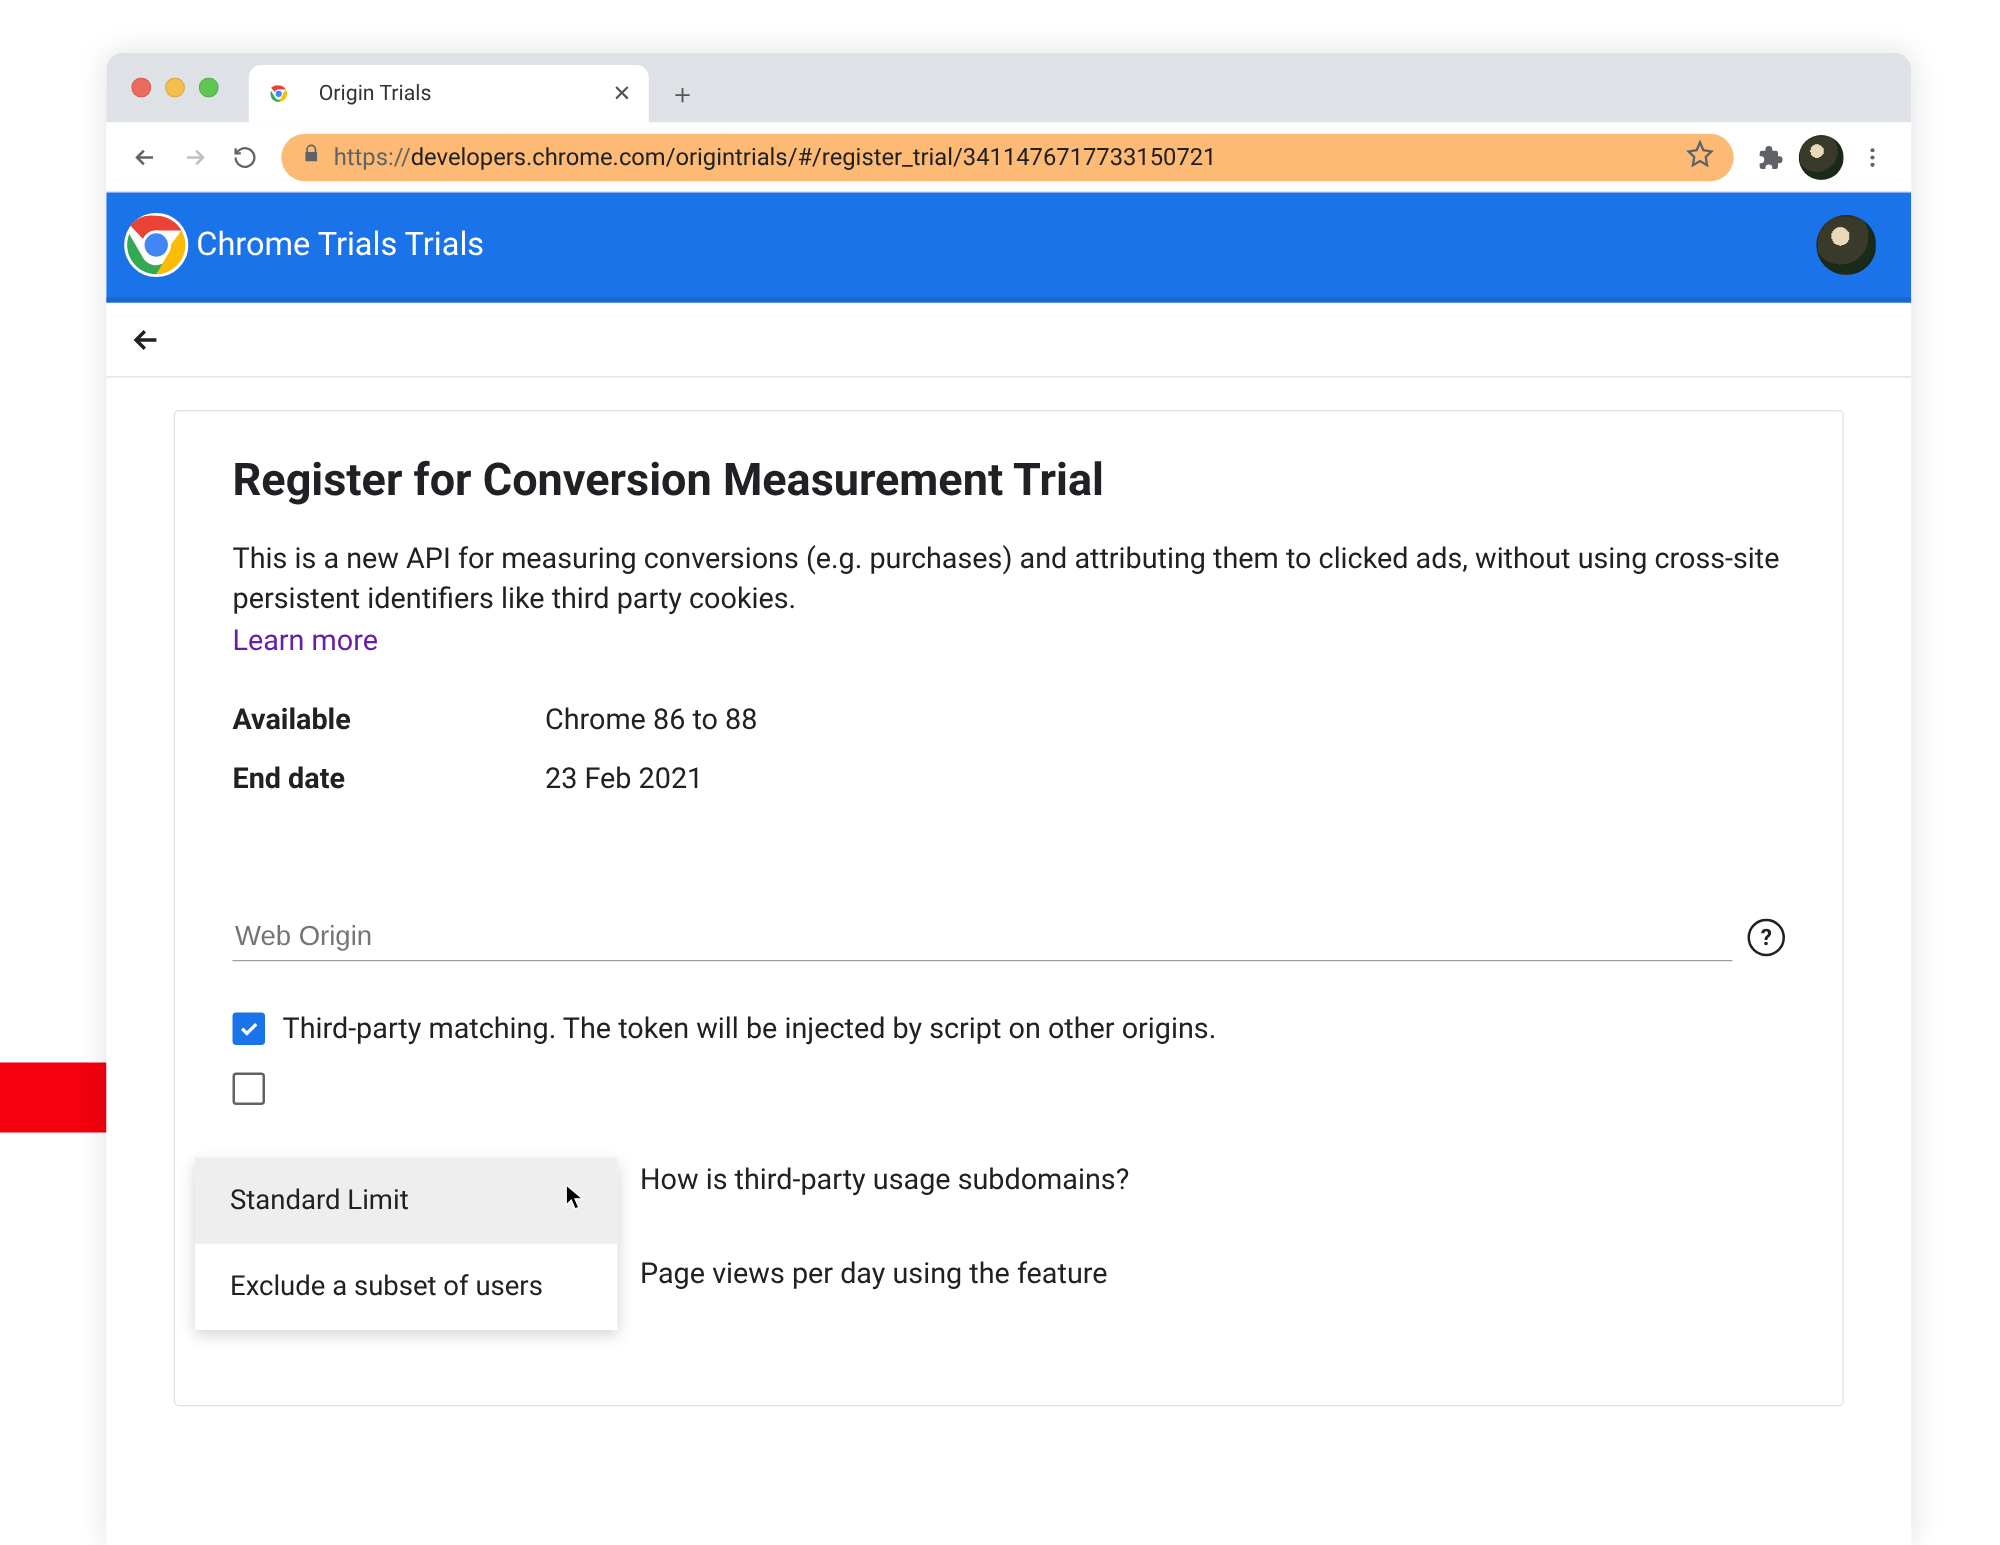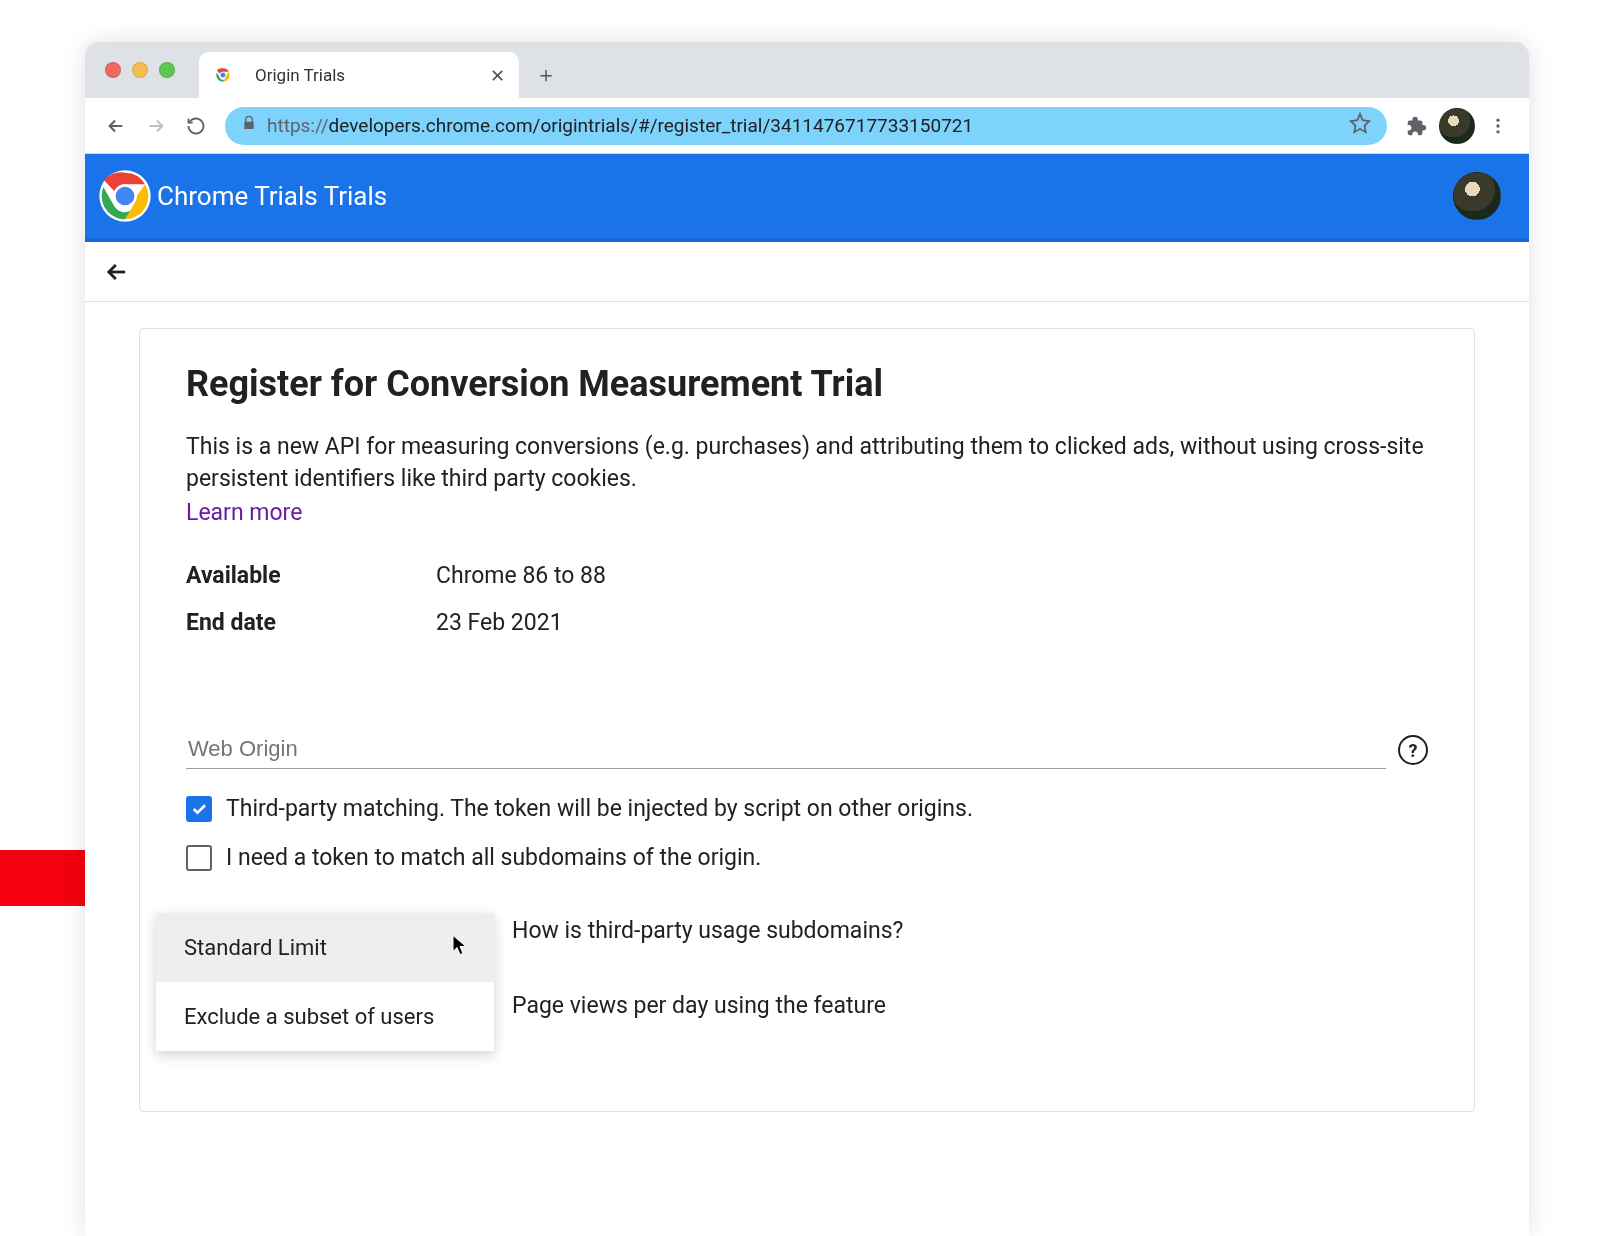--- a/index.html
+++ b/index.html
@@ -74,21 +74,21 @@
     gap: 6px;
   }
   .toolbar .navbtn {
     width: 34px; height: 34px;
     display:flex;align-items:center;justify-content:center;
     color:#5f6368;border-radius:50%;cursor:pointer;
   }
   .omnibox {
     flex: 1;
     height: 38px;
-    background: #7dd3fc;
+    background: #fdba74;
     border-radius: 19px;
     display: flex;
     align-items: center;
     padding: 0 16px;
     font-size: 19px;
     color: #202124;
     gap: 10px;
     margin: 0 6px;
   }
   .omnibox .lock { color:#5f6368; }
@@ -155,21 +155,21 @@
     padding: 6px 2px;
     color:#757575;
     background:transparent;
     margin-top:36px;
   }
   .helpbtn {
     width:30px;height:30px;border:2.5px solid #202124;border-radius:50%;
     display:flex;align-items:center;justify-content:center;
     font-weight:700;font-size:18px;cursor:pointer;margin-bottom:4px;
   }
-  .check-wrap { display:flex;align-items:center;gap:14px;font-size:23px;margin-top:26px; }
+  .check-wrap { display:flex;align-items:center;gap:14px;font-size:23px;margin-top:40px; }
   .cbox {
     width:26px;height:26px;border:2.5px solid #5f6368;border-radius:3px;
     display:flex;align-items:center;justify-content:center;cursor:pointer;flex-shrink:0;
   }
   .cbox.checked { background:#1a73e8;border-color:#1a73e8;color:#fff; }
   .cbox svg { width:18px;height:18px; }
   .sectionrow { display:flex;align-items:flex-start;gap:0;margin-top:42px; }
   .dropdown {
     width: 338px;
     box-shadow: 0 4px 12px rgba(0,0,0,0.18);
@@ -329,21 +329,20 @@
       <div class="cbox checked">
         <svg viewBox="0 0 24 24" fill="none" stroke="#fff" stroke-width="3.5">
             <path d="M5 12l5 5L20 7"></path>
           </svg>
       </div>
       <span>Third-party matching. The token will be injected by script on other origins.</span>
     </div>
 
     <div class="check-wrap" style="margin-top:22px">
       <div class="cbox"></div>
-      <span>I need a token to match all subdomains of the origin.</span>
     </div>
 
     <div class="sectionrow">
       <div class="dropdown">
         <div class="opt selected">
           <span>Standard Limit</span>
           <span class="cursor">
             <svg width="16" height="22" viewBox="0 0 16 22">
                 <path d="M1 1l0 16 4-4 3 7 3-1-3-7 6 0z" fill="#000" stroke="#fff" stroke-width="1"></path>
               </svg>

